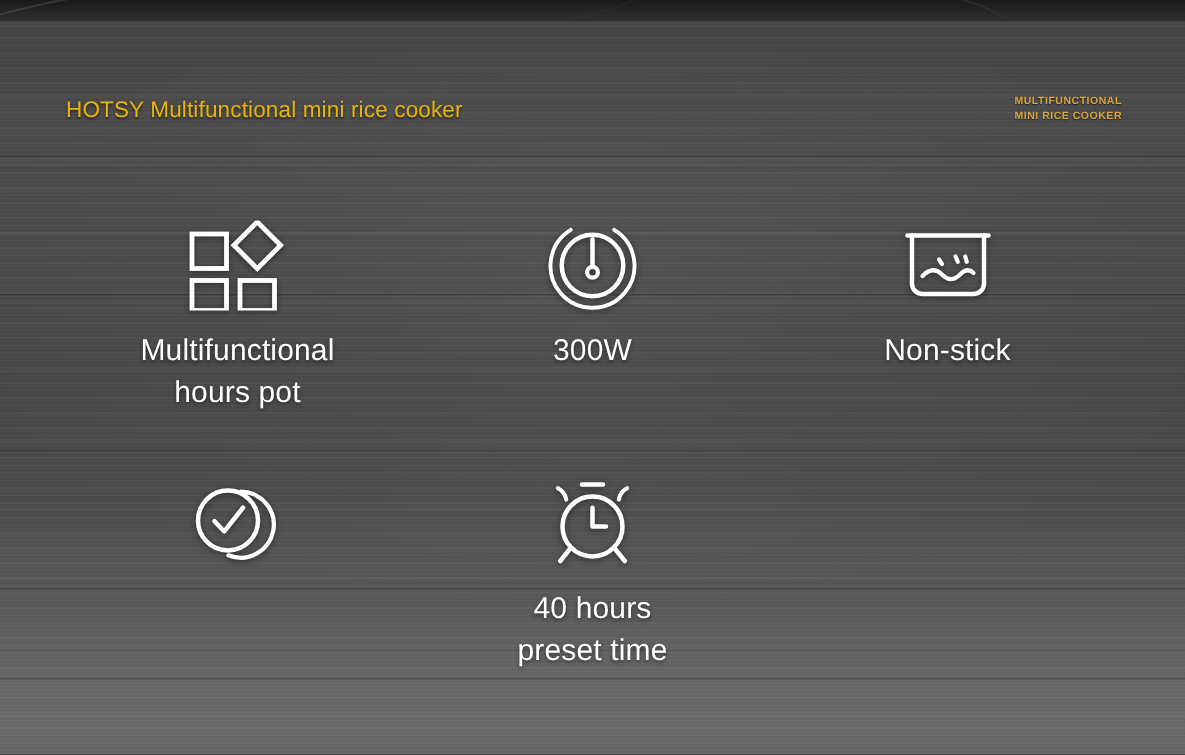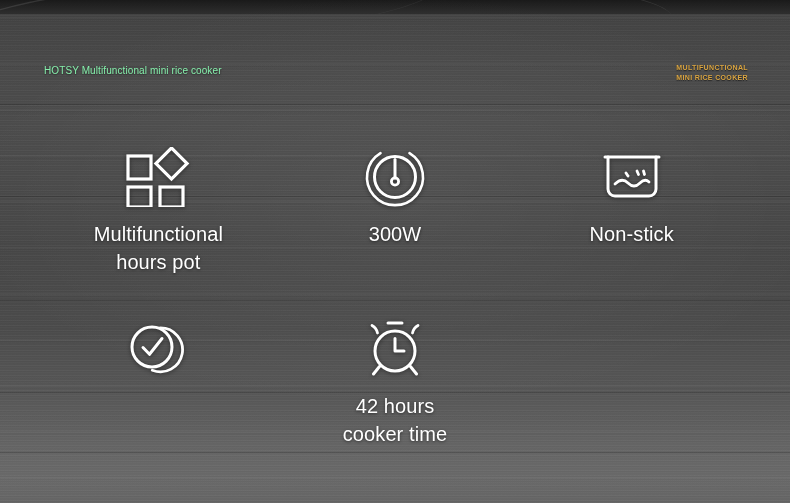--- a/index.html
+++ b/index.html
@@ -122,22 +122,22 @@
       radial-gradient(ellipse 80% 60% at 50% 40%, rgba(255,255,255,0.05), rgba(0,0,0,0) 70%),
       linear-gradient(to bottom, rgba(0,0,0,0.10), rgba(0,0,0,0) 25%, rgba(0,0,0,0) 70%, rgba(0,0,0,0.04));
     pointer-events: none;
   }
 
   
   .header-title {
     position: absolute;
     left: 44px;
     top: 65px;
-    color: #86efac;
-    font-size: 10px;
+    color: #eab308;
+    font-size: 15px;
     letter-spacing: .1px;
     white-space: nowrap;
     text-shadow: 0 1px 2px rgba(0,0,0,.55);
   }
 
   .brand-logo {
     position: absolute;
     right: 42px;
     top: 63px;
     text-align: center;
@@ -291,19 +291,19 @@
 
           <circle cx="33" cy="35" r="20"></circle>
 
           <path d="M33 22.5 V35 H42"></path>
 
           <path d="M17.5 50.5 L11.5 58"></path>
           <path d="M48.5 50.5 L54.5 58"></path>
         </svg>
       </div>
       <div class="label">
-        <span class="l1">42 hours</span>
-        <span class="l2">cooker time</span>
+        <span class="l1">40 hours</span>
+        <span class="l2">preset time</span>
       </div>
     </div>
 
   </div>
 </div>
 
 </body></html>

